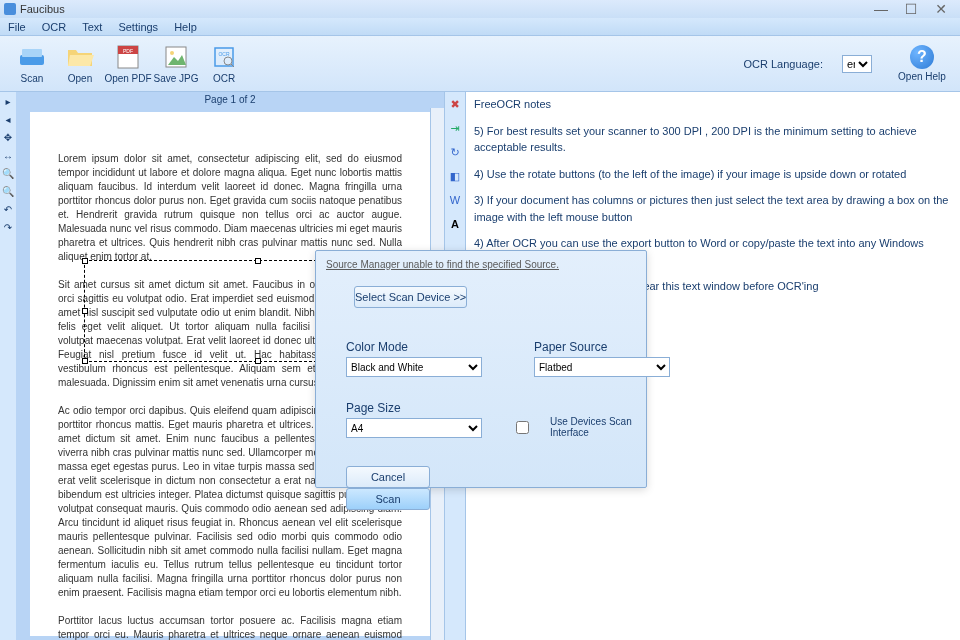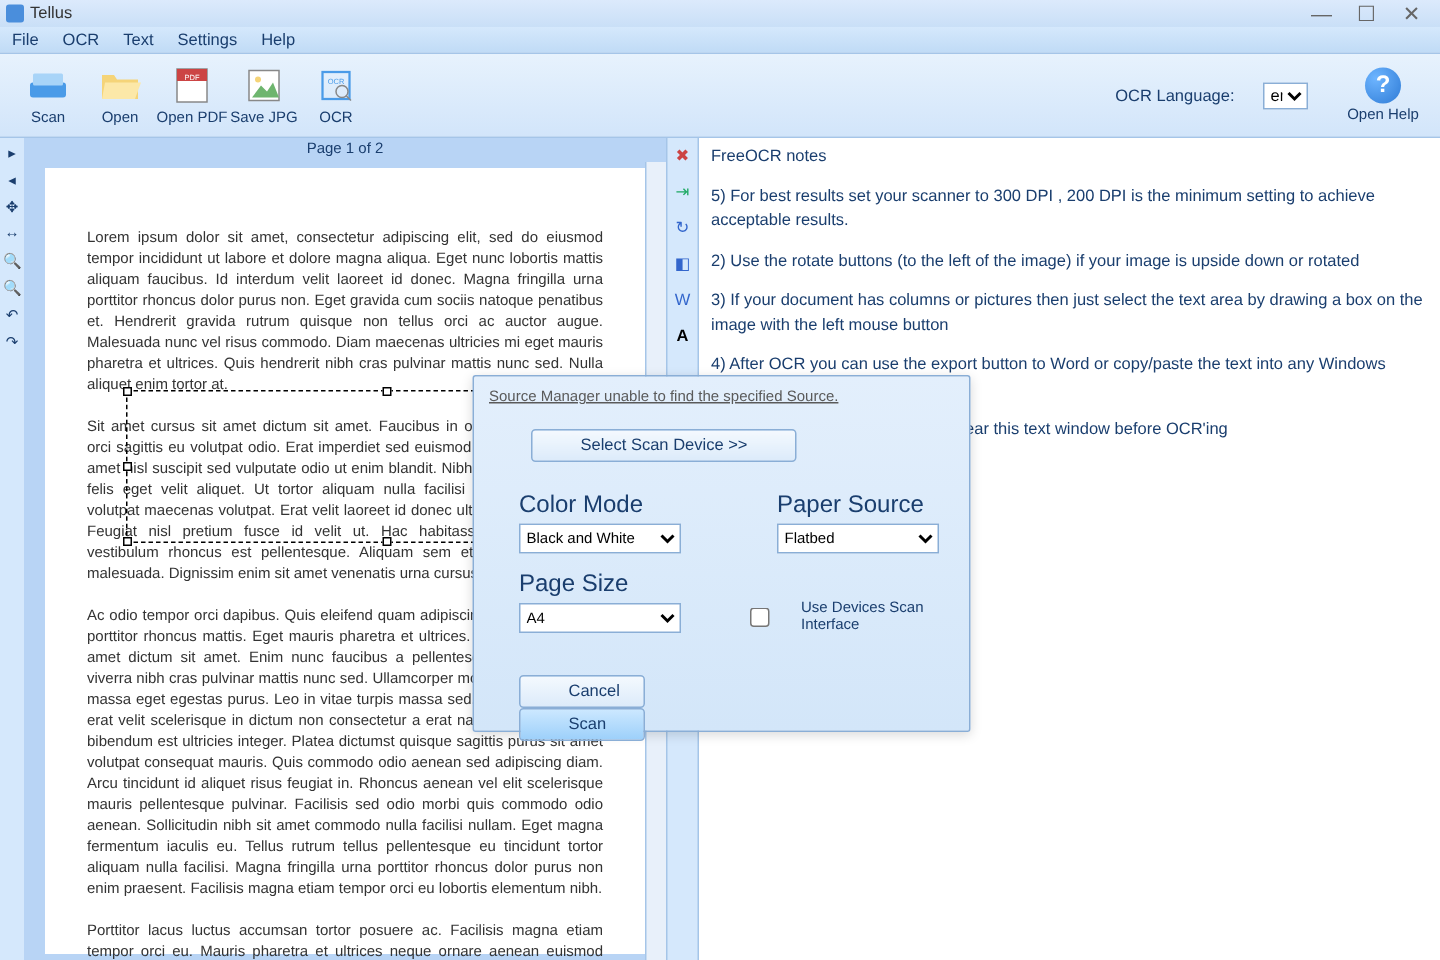--- a/index.html
+++ b/index.html
@@ -38,37 +38,37 @@
 .sel-handle { position: absolute; width: 6px; height: 6px; background: #fff; border: 1px solid #000; }
 
 .mid-tools { width: 22px; background: #d5e8fc; display: flex; flex-direction: column; align-items: center; padding-top: 4px; gap: 8px; border-left: 1px solid #a5c5e8; border-right: 1px solid #a5c5e8; }
 .mid-tools div { width: 16px; height: 16px; font-size: 11px; text-align: center; color: #c44; cursor: default; line-height: 16px; }
 
 .notes-pane { width: 494px; background: #fff; padding: 4px 8px; font-size: 11px; color: #1a3e6e; line-height: 1.5; }
 .notes-pane p { margin-bottom: 10px; }
 
 .dialog { position: absolute; left: 315px; top: 250px; width: 332px; height: 238px; background: linear-gradient(#e3effc, #d3e6f9); border: 1px solid #8aaed6; border-radius: 2px; box-shadow: 0 2px 8px rgba(0,0,0,0.15); padding: 8px; font-size: 11px; color: #1a3e6e; }
 .dialog .warn { font-size: 10px; color: #5a5a5a; margin-bottom: 16px; margin-left: 2px; text-decoration: underline; }
-.dialog .btn { display: inline-block; background: linear-gradient(#f4f9fe, #dcebfa); border: 1px solid #8aaed6; border-radius: 3px; padding: 4px 32px; font-size: 11px; color: #1a3e6e; cursor: default; text-align: center; }
+.dialog .btn { display: inline-block; background: linear-gradient(#f4f9fe, #dcebfa); border: 1px solid #8aaed6; border-radius: 3px; padding: 4px 0; font-size: 11px; color: #1a3e6e; cursor: default; text-align: center; }
 .dialog .btn.scan { background: linear-gradient(#cce8ff, #9dd0fa); }
 .dialog .sel-dev { margin-left: 30px; margin-bottom: 20px; }
 .dialog .row { display: flex; gap: 30px; margin-bottom: 4px; }
 .dialog .col { flex: 1; }
-.dialog .lbl { font-size: 16px; margin-bottom: 3px; margin-left: 22px; }
-.dialog select { width: 108px; height: 20px; border: 1px solid #8aaed6; background: #fff; font-size: 10px; margin-left: 22px; }
+.dialog .lbl { font-size: 12px; margin-bottom: 3px; margin-left: 22px; margin-top: 12px; }
+.dialog select { width: 136px; height: 20px; border: 1px solid #8aaed6; background: #fff; font-size: 10px; margin-left: 22px; }
 .dialog .chk-row { margin-left: 4px; display: flex; align-items: center; gap: 21px; font-size: 10px; }
 .dialog .actions { display: flex; justify-content: space-between; margin-top: 28px; padding: 0 22px; flex-direction: column; }
 .dialog .actions .btn { width: 84px; }
 </style>
 </head>
 <body>
 
 <div class="title-bar">
   <div class="icon"></div>
-  <span>Tellus</span>
+  <span>Faucibus</span>
   <div class="spacer"></div>
   <div class="ctrl">—</div>
   <div class="ctrl">☐</div>
   <div class="ctrl">✕</div>
 </div>
 
 <div class="menu-bar">
   <span>File</span>
   <span>OCR</span>
   <span>Text</span>
@@ -174,21 +174,21 @@
     <div style="color:#2a6;">⇥</div>
     <div style="color:#36c;">↻</div>
     <div style="color:#36c;">◧</div>
     <div style="color:#36c;">W</div>
     <div style="color:#000; font-weight:bold;">A</div>
   </div>
 
   <div class="notes-pane">
     <p>FreeOCR notes</p>
     <p>5) For best results set your scanner to 300 DPI , 200 DPI is the minimum setting to achieve acceptable results.</p>
-    <p>2) Use the rotate buttons (to the left of the image) if your image is upside down or rotated</p>
+    <p>4) Use the rotate buttons (to the left of the image) if your image is upside down or rotated</p>
     <p>3) If your document has columns or pictures then just select the text area by drawing a box on the image with the left mouse button</p>
     <p>4) After OCR you can use the export button to Word or copy/paste the text into any Windows application.</p>
     <p>Note: You can press the red X to clear this text window before OCR'ing</p>
   </div>
 </div>
 
 <div class="dialog">
   <div class="warn">Source Manager unable to find the specified Source.</div>
   <div class="sel-dev"><span class="btn">Select Scan Device &gt;&gt;</span></div>
   <div class="row">

